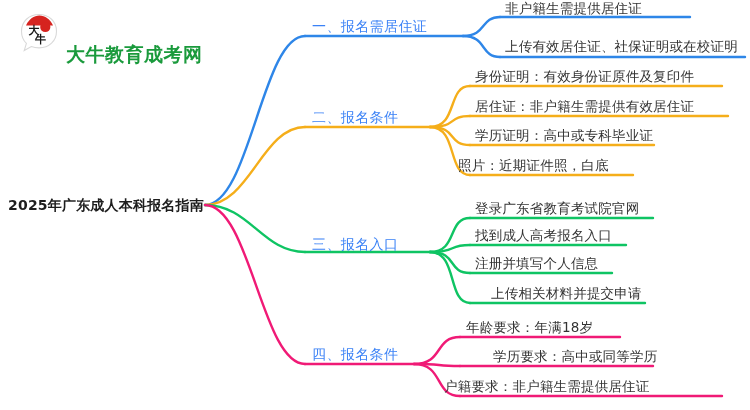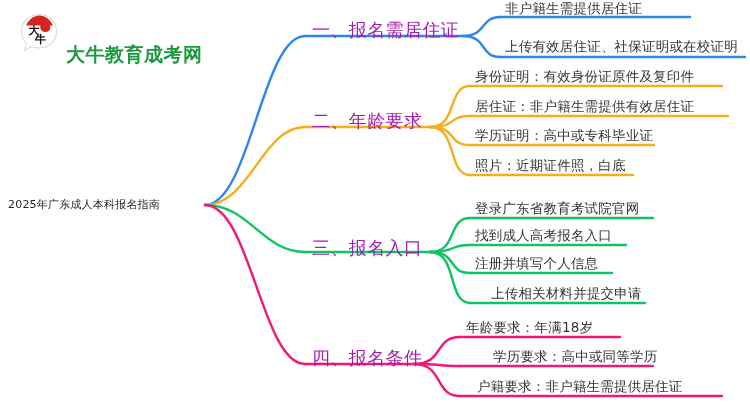--- a/index.html
+++ b/index.html
@@ -70,30 +70,31 @@
   }
 
   
   .node-label {
     position: absolute;
     white-space: nowrap;
     font-family: "DejaVu Sans", "Liberation Sans", sans-serif;
     color: #2b2b2b;
   }
   #root-node {
-    font-size: 11px;
+    font-size: 14px;
     left: 8px;
     top: 197px;
     color: #1d1d1d;
     letter-spacing: 0.2px;
+    font-weight: bold;
   }
   .branch-label {
-    font-size: 18px;
+    font-size: 14px;
     letter-spacing: 0.4px;
-    color: #a21caf;
+    color: #3b82f6;
   }
   .leaf-label {
     font-size: 13.5px;
     letter-spacing: 0.2px;
     color: #333333;
   }
 </style>
 </head>
 <body>
 
@@ -162,30 +163,30 @@
       <path d="M460,396 L722,396" fill="none" stroke="#F01A76" stroke-width="2.4" stroke-linecap="round"></path>
     </g>
   </svg>
 
   <div class="node-label" id="root-node">2025年广东成人本科报名指南</div>
 
   <div class="node-label branch-label" style="left:312px; top:18px;">一、报名需居住证</div>
   <div class="node-label leaf-label" style="left:505px; top:0px;">非户籍生需提供居住证</div>
   <div class="node-label leaf-label" style="left:505px; top:38px;">上传有效居住证、社保证明或在校证明</div>
 
-  <div class="node-label branch-label" style="left:312px; top:109px;">二、年龄要求</div>
+  <div class="node-label branch-label" style="left:312px; top:109px;">二、报名条件</div>
   <div class="node-label leaf-label" style="left:475px; top:68px;">身份证明：有效身份证原件及复印件</div>
   <div class="node-label leaf-label" style="left:475px; top:98px;">居住证：非户籍生需提供有效居住证</div>
   <div class="node-label leaf-label" style="left:475px; top:127px;">学历证明：高中或专科毕业证</div>
-  <div class="node-label leaf-label" style="left:475px; top:157px;">照片：近期证件照，白底</div>
+  <div class="node-label leaf-label" style="left:458px; top:157px;">照片：近期证件照，白底</div>
 
   <div class="node-label branch-label" style="left:312px; top:236px;">三、报名入口</div>
   <div class="node-label leaf-label" style="left:475px; top:227px;">找到成人高考报名入口</div>
   <div class="node-label leaf-label" style="left:475px; top:200px;">登录广东省教育考试院官网</div>
   <div class="node-label leaf-label" style="left:475px; top:255px;">注册并填写个人信息</div>
   <div class="node-label leaf-label" style="left:491px; top:285px;">上传相关材料并提交申请</div>
 
   <div class="node-label branch-label" style="left:312px; top:346px;">四、报名条件</div>
   <div class="node-label leaf-label" style="left:466px; top:319px;">年龄要求：年满18岁</div>
   <div class="node-label leaf-label" style="left:466px; top:348px;margin-left:27px;">学历要求：高中或同等学历</div>
-  <div class="node-label leaf-label" style="left:477px; top:378px;">户籍要求：非户籍生需提供居住证</div>
+  <div class="node-label leaf-label" style="left:444px; top:378px;">户籍要求：非户籍生需提供居住证</div>
 
 </div>
 
 </body></html>

